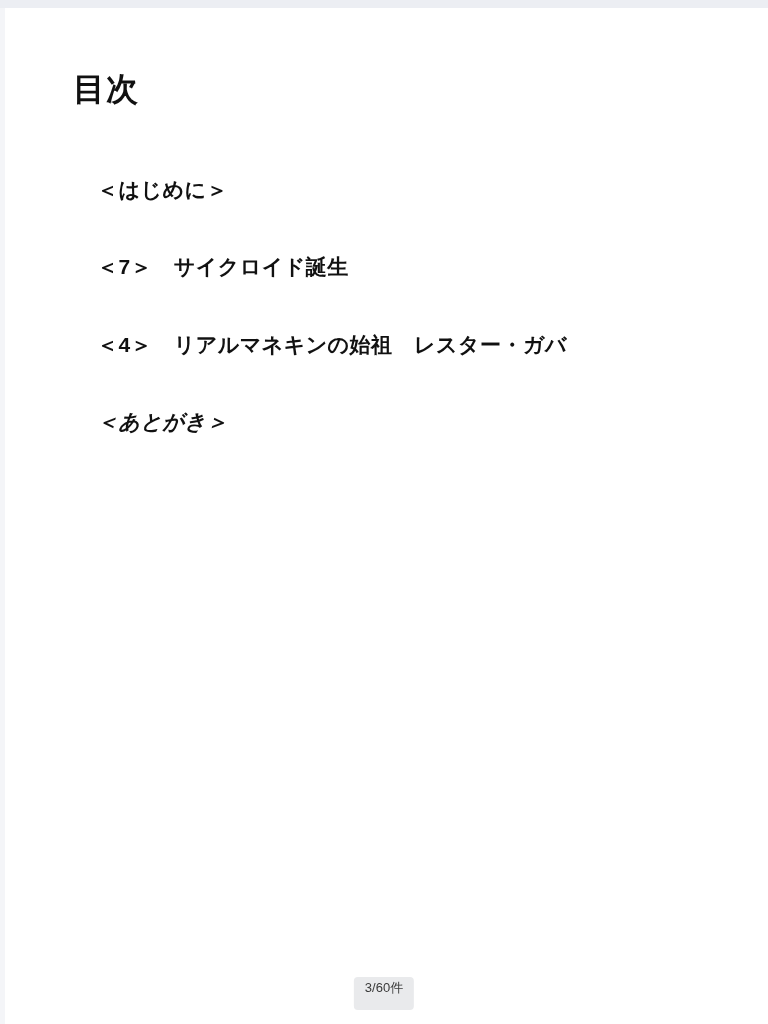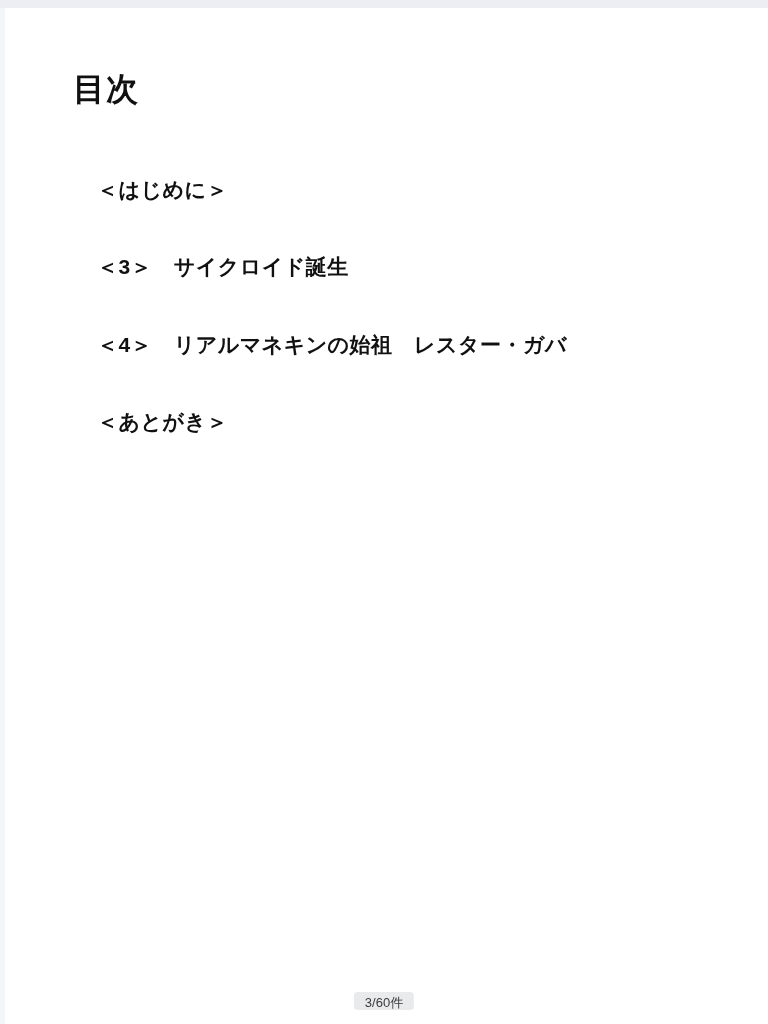--- a/index.html
+++ b/index.html
@@ -68,50 +68,51 @@
     font-size: 21px;
     font-weight: bold;
     color: #111111;
     line-height: 1.35;
     margin-bottom: 49px;
     white-space: nowrap;
     letter-spacing: 0.5px;
   }
   .toc-entry:last-child {
     margin-bottom: 0;
+    font-style: italic;
   }
   .page-indicator {
     position: absolute;
     left: 50%;
     transform: translateX(-50%);
     bottom: 14px;
     background: #e9eaec;
     color: #3a3a3a;
     font-size: 13px;
-    padding: 4px 11px 1px 11px;
+    padding: 4px 11px 16px 11px;
     border-radius: 4px;
     line-height: 1;
     white-space: nowrap;
   }
 </style>
 </head>
 <body>
 
 <div class="page">
 
   <div class="top-band"></div>
   <div class="left-edge"></div>
 
   <div class="content">
 
     <div class="doc-title">目次</div>
 
     <div class="toc">
       <div class="toc-entry">＜はじめに＞</div>
-      <div class="toc-entry">＜3＞　サイクロイド誕生</div>
+      <div class="toc-entry">＜7＞　サイクロイド誕生</div>
       <div class="toc-entry">＜4＞　リアルマネキンの始祖　レスター・ガバ</div>
       <div class="toc-entry">＜あとがき＞</div>
     </div>
 
   </div>
 
   <div class="page-indicator">3/60件</div>
 
 </div>
 

